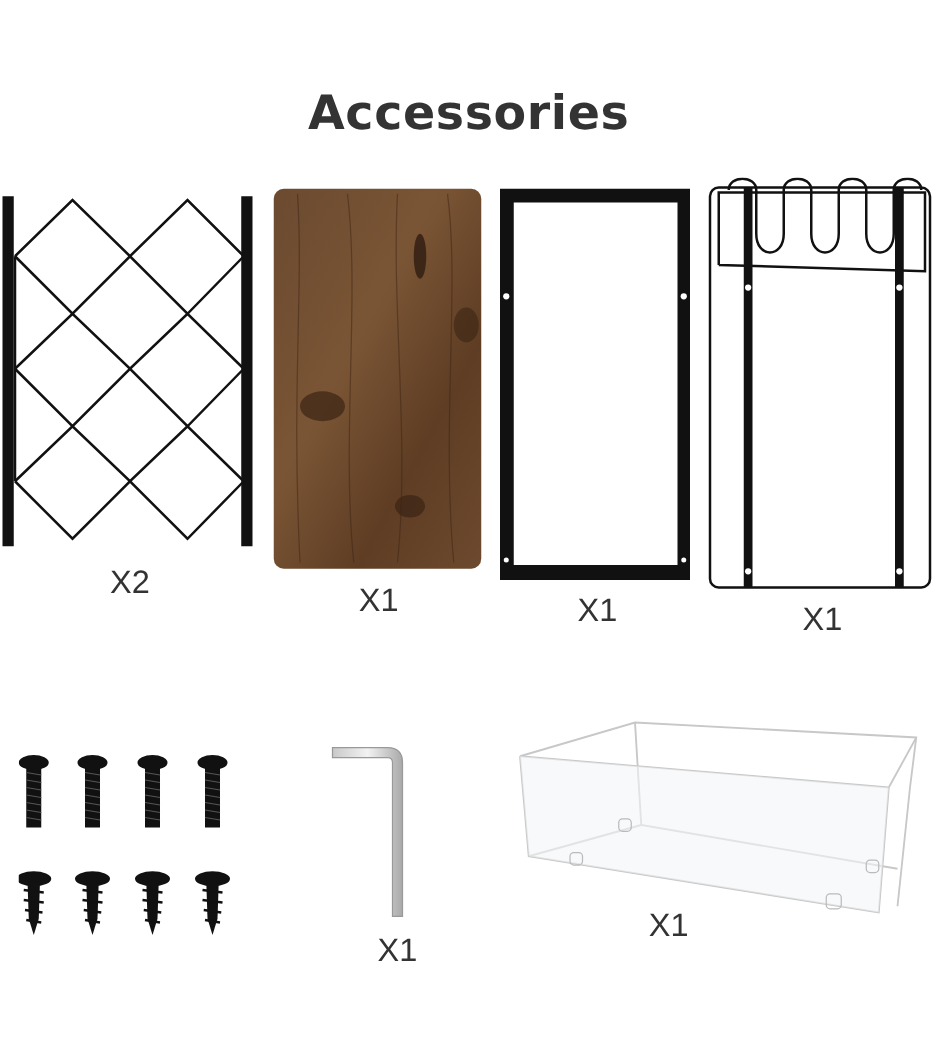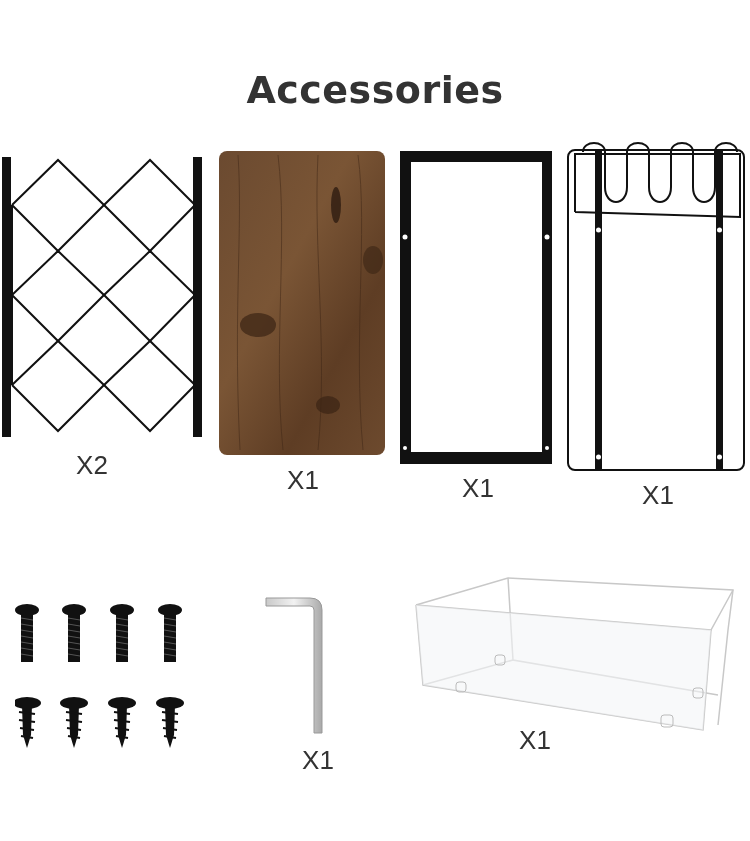--- a/index.html
+++ b/index.html
@@ -22,21 +22,21 @@
       <polyline points="12,50 58,5 104,50 150,5 195,50"></polyline>
       <polyline points="12,50 58,96 104,50 150,96 195,50"></polyline>
       <polyline points="12,140 58,96 104,140 150,96 195,140"></polyline>
       <polyline points="12,140 58,186 104,140 150,186 195,140"></polyline>
       <polyline points="12,230 58,186 104,230 150,186 195,230"></polyline>
       <polyline points="12,230 58,276 104,230 150,276 195,230"></polyline>
       <line x1="12" y1="50" x2="12" y2="230"></line>
     </g>
   </svg>
 </div>
-<div class="label" style="left:52px;top:450px;">X2</div>
+<div class="label" style="left:64px;top:450px;">X2</div>
 
 <div class="abs" style="left:218px;top:150px;">
   <svg width="168" height="306" viewBox="0 0 168 306">
     <defs>
       <linearGradient id="wg" x1="0" y1="0" x2="1" y2="1">
         <stop offset="0" stop-color="#6b4a30"></stop>
         <stop offset="0.4" stop-color="#7a5535"></stop>
         <stop offset="0.7" stop-color="#5e3d24"></stop>
         <stop offset="1" stop-color="#6d4a2e"></stop>
       </linearGradient>

